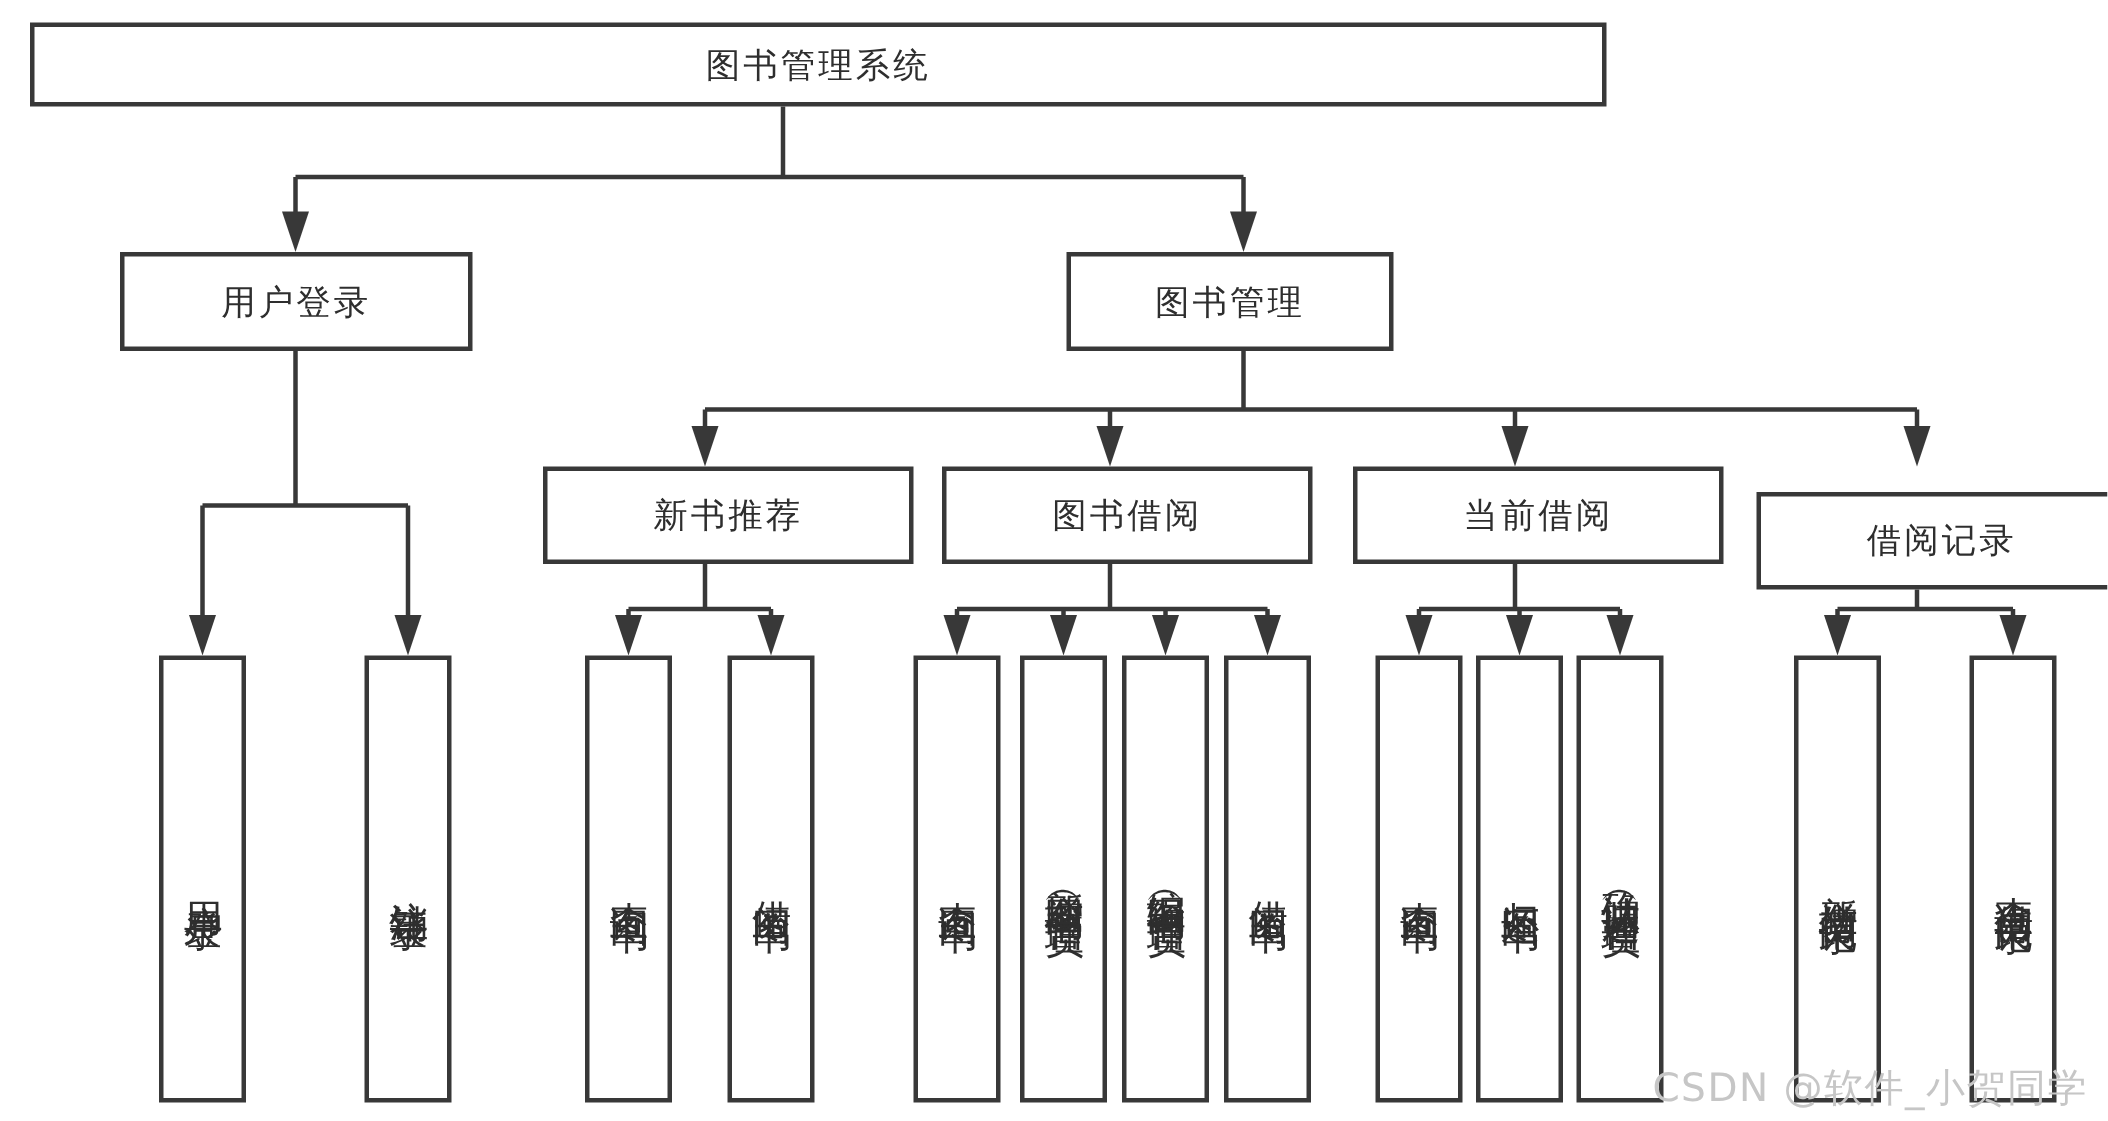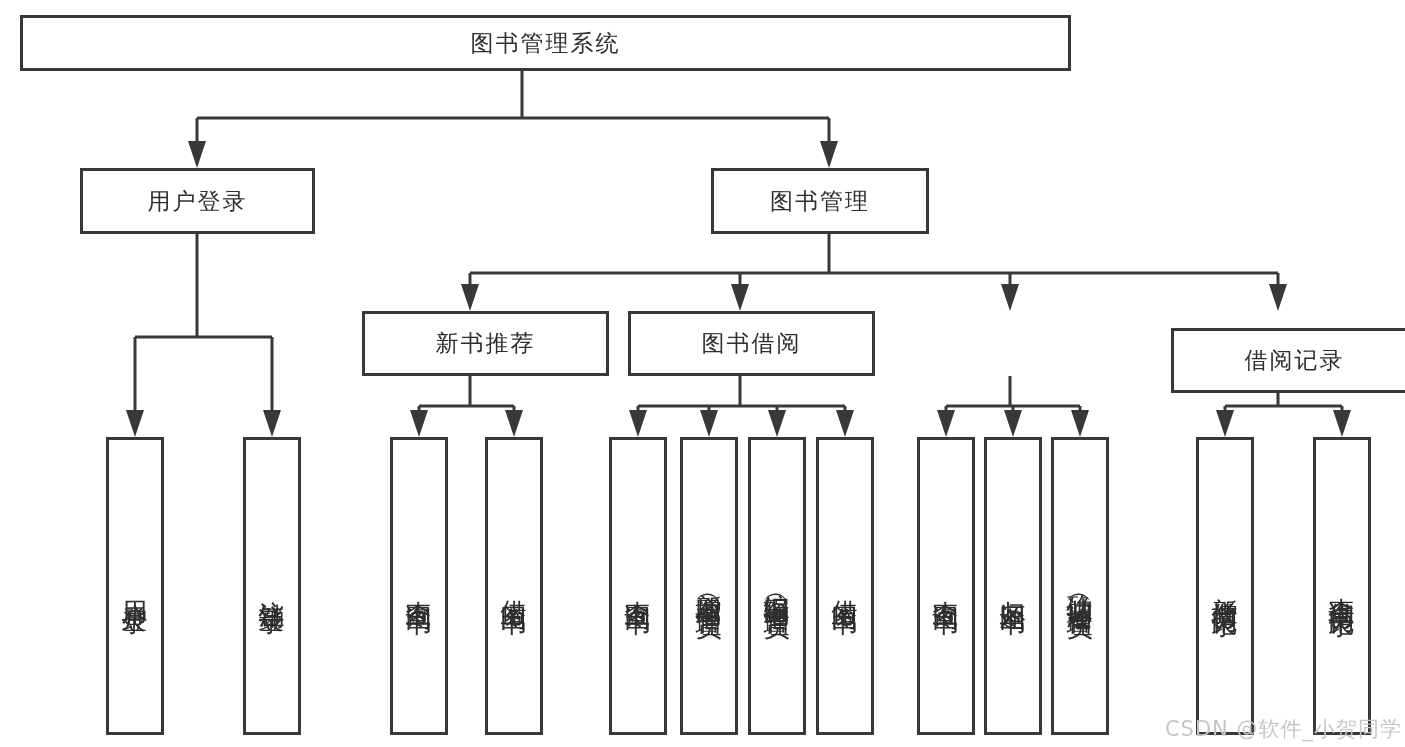--- a/index.html
+++ b/index.html
@@ -65,23 +65,23 @@
   .leaf.g3b { left: 680px; }
   .leaf.g3c { left: 748px; }
   .leaf.g3d { left: 816px; }
   .leaf.g4a { left: 917px; }
   .leaf.g4b { left: 984px; }
   .leaf.g4c { left: 1051px; }
   .leaf.g5a { left: 1196px; }
   .leaf.g5b { left: 1313px; }
   .watermark {
     position: absolute;
-    right: 3px;
+    right: 13px;
     bottom: 4px;
-    font-size: 21px;
+    font-size: 26px;
     color: #c6c6c6;
     letter-spacing: 1px;
     font-family: "DejaVu Sans", sans-serif;
     white-space: nowrap;
   }
 </style>
 </head>
 <body>
 
 <div class="canvas">
@@ -143,20 +143,23 @@
   <div class="node l2b">
     <span>图书管理</span>
   </div>
 
   <div class="node l3 l3a">
     <span>新书推荐</span>
   </div>
   <div class="node l3 l3b">
     <span>图书借阅</span>
   </div>
+  <div class="node l3 l3c">
+    <span>当前借阅</span>
+  </div>
   <div class="node l3 l3d">
     <span>借阅记录</span>
   </div>
 
   <div class="node leaf g1a">
     <span class="leaf-text">用户登录</span>
   </div>
   <div class="node leaf g1b">
     <span class="leaf-text">注销登录</span>
   </div>

